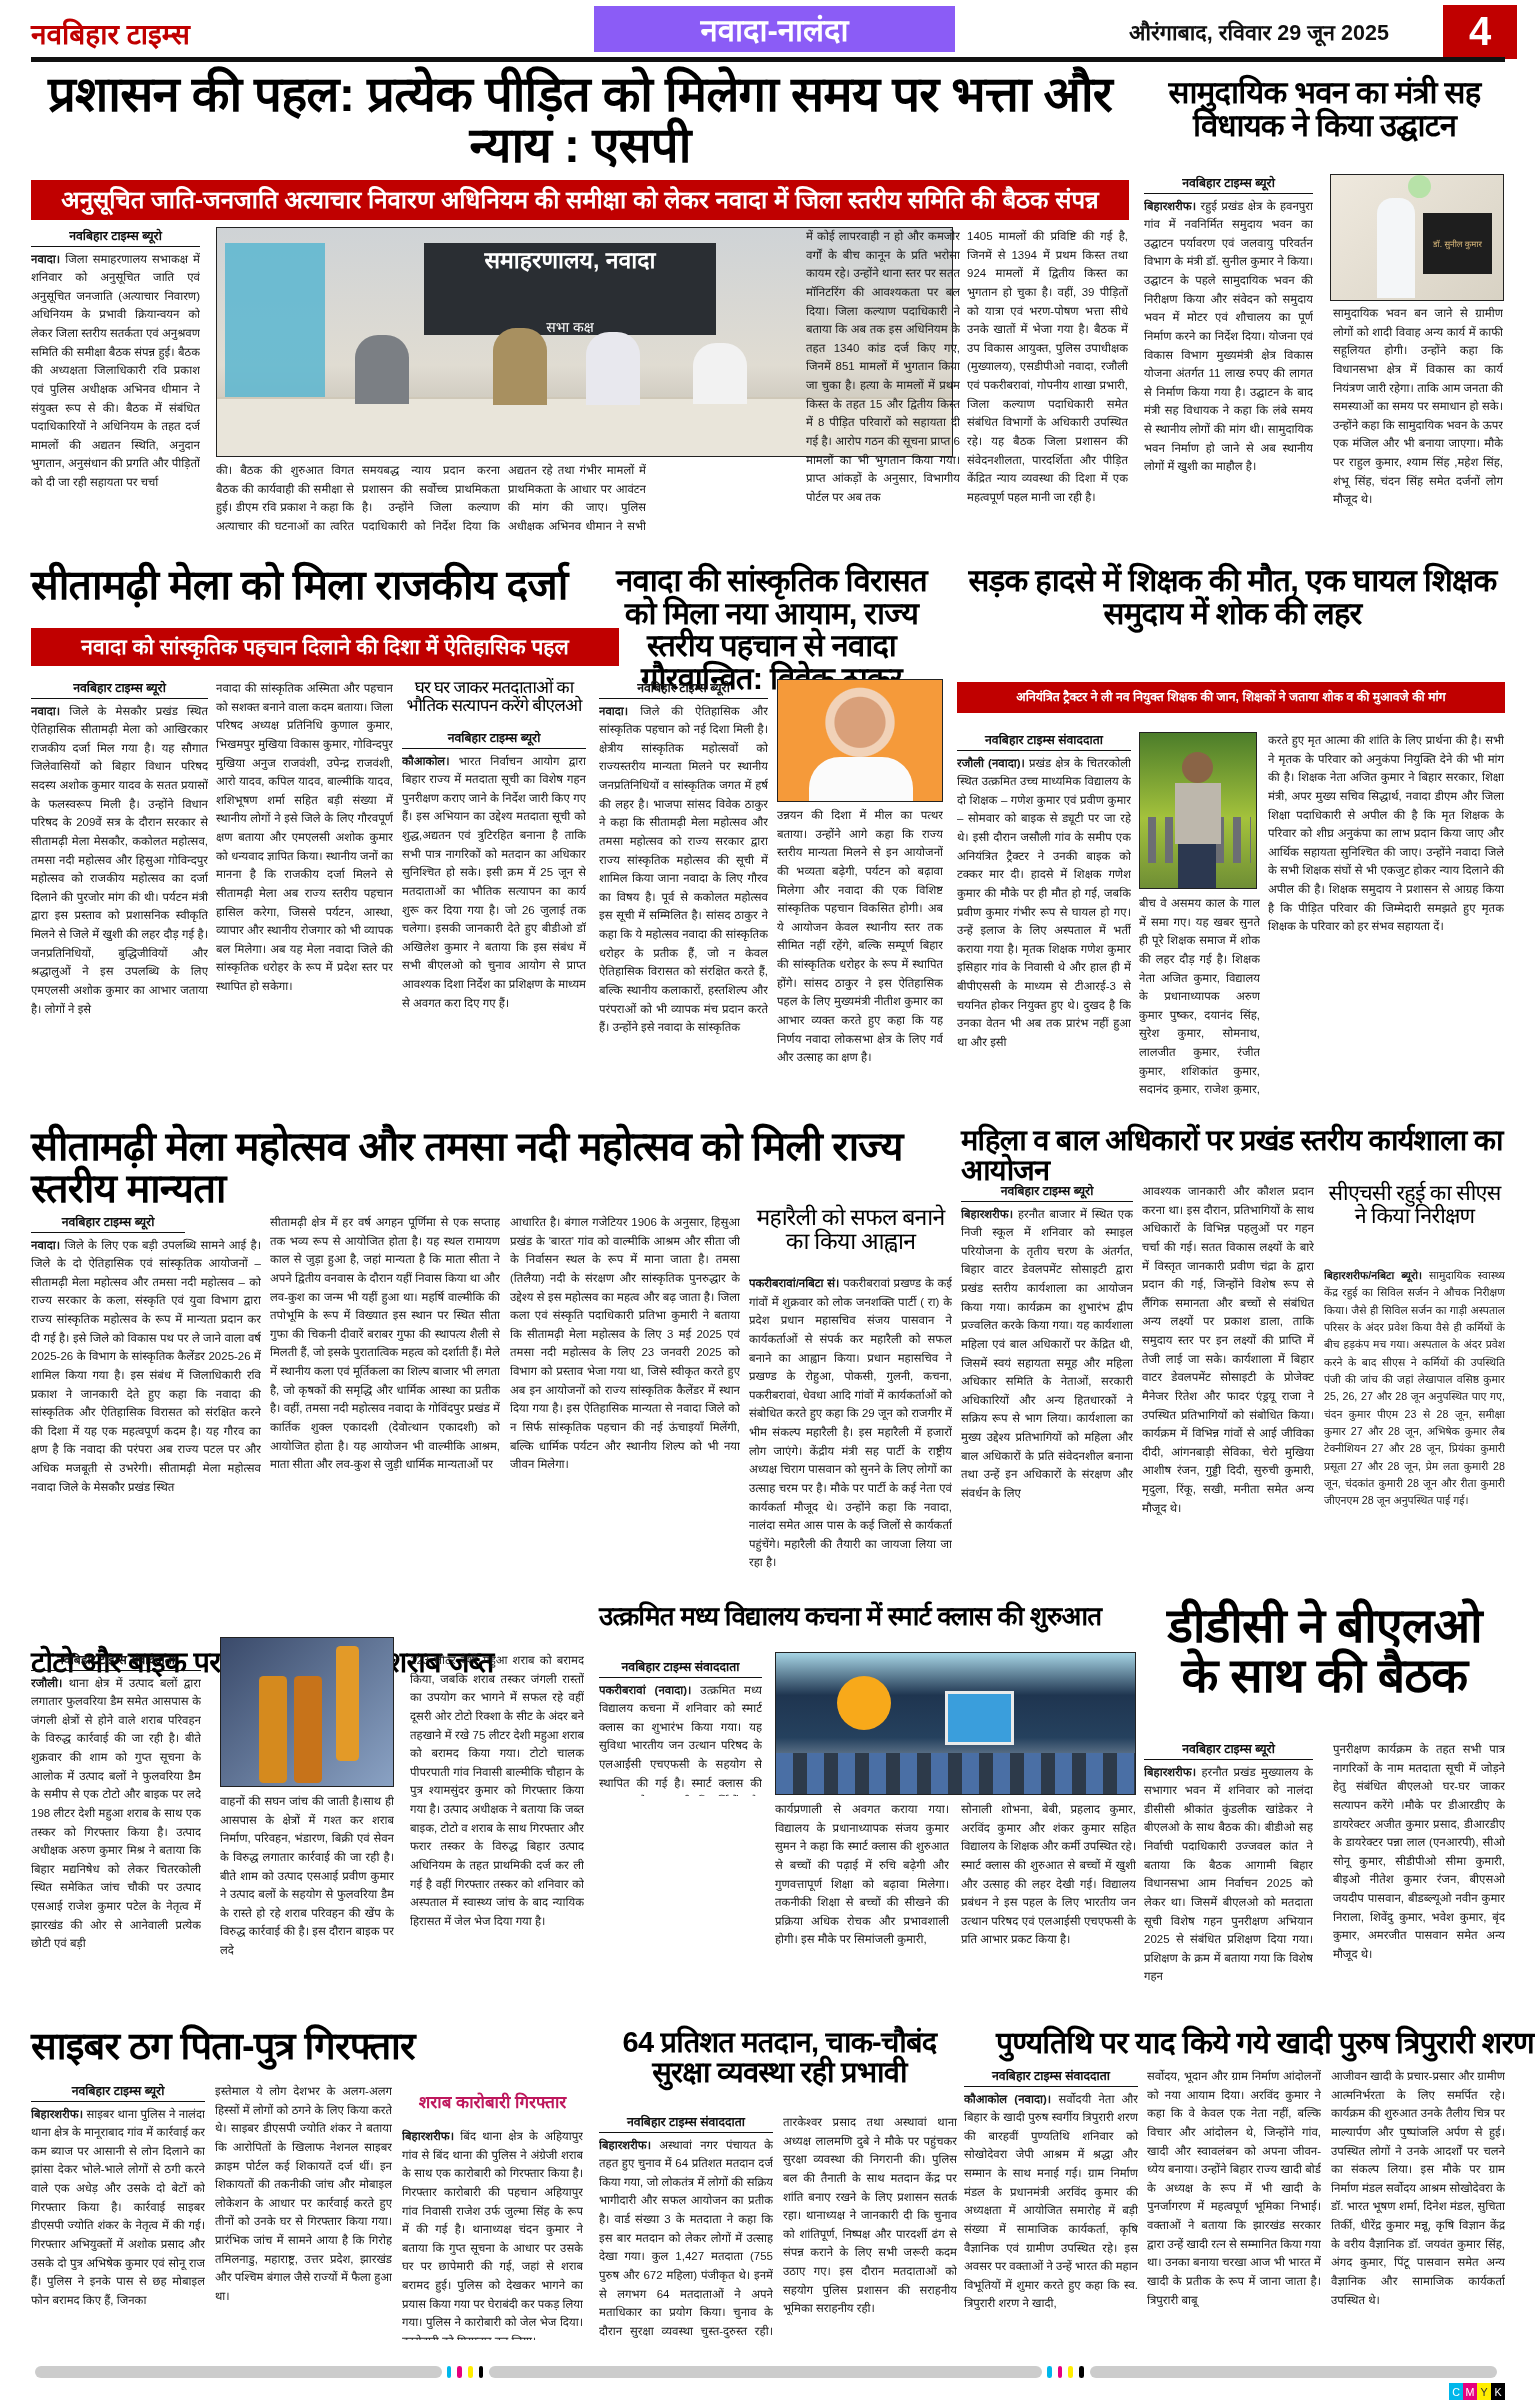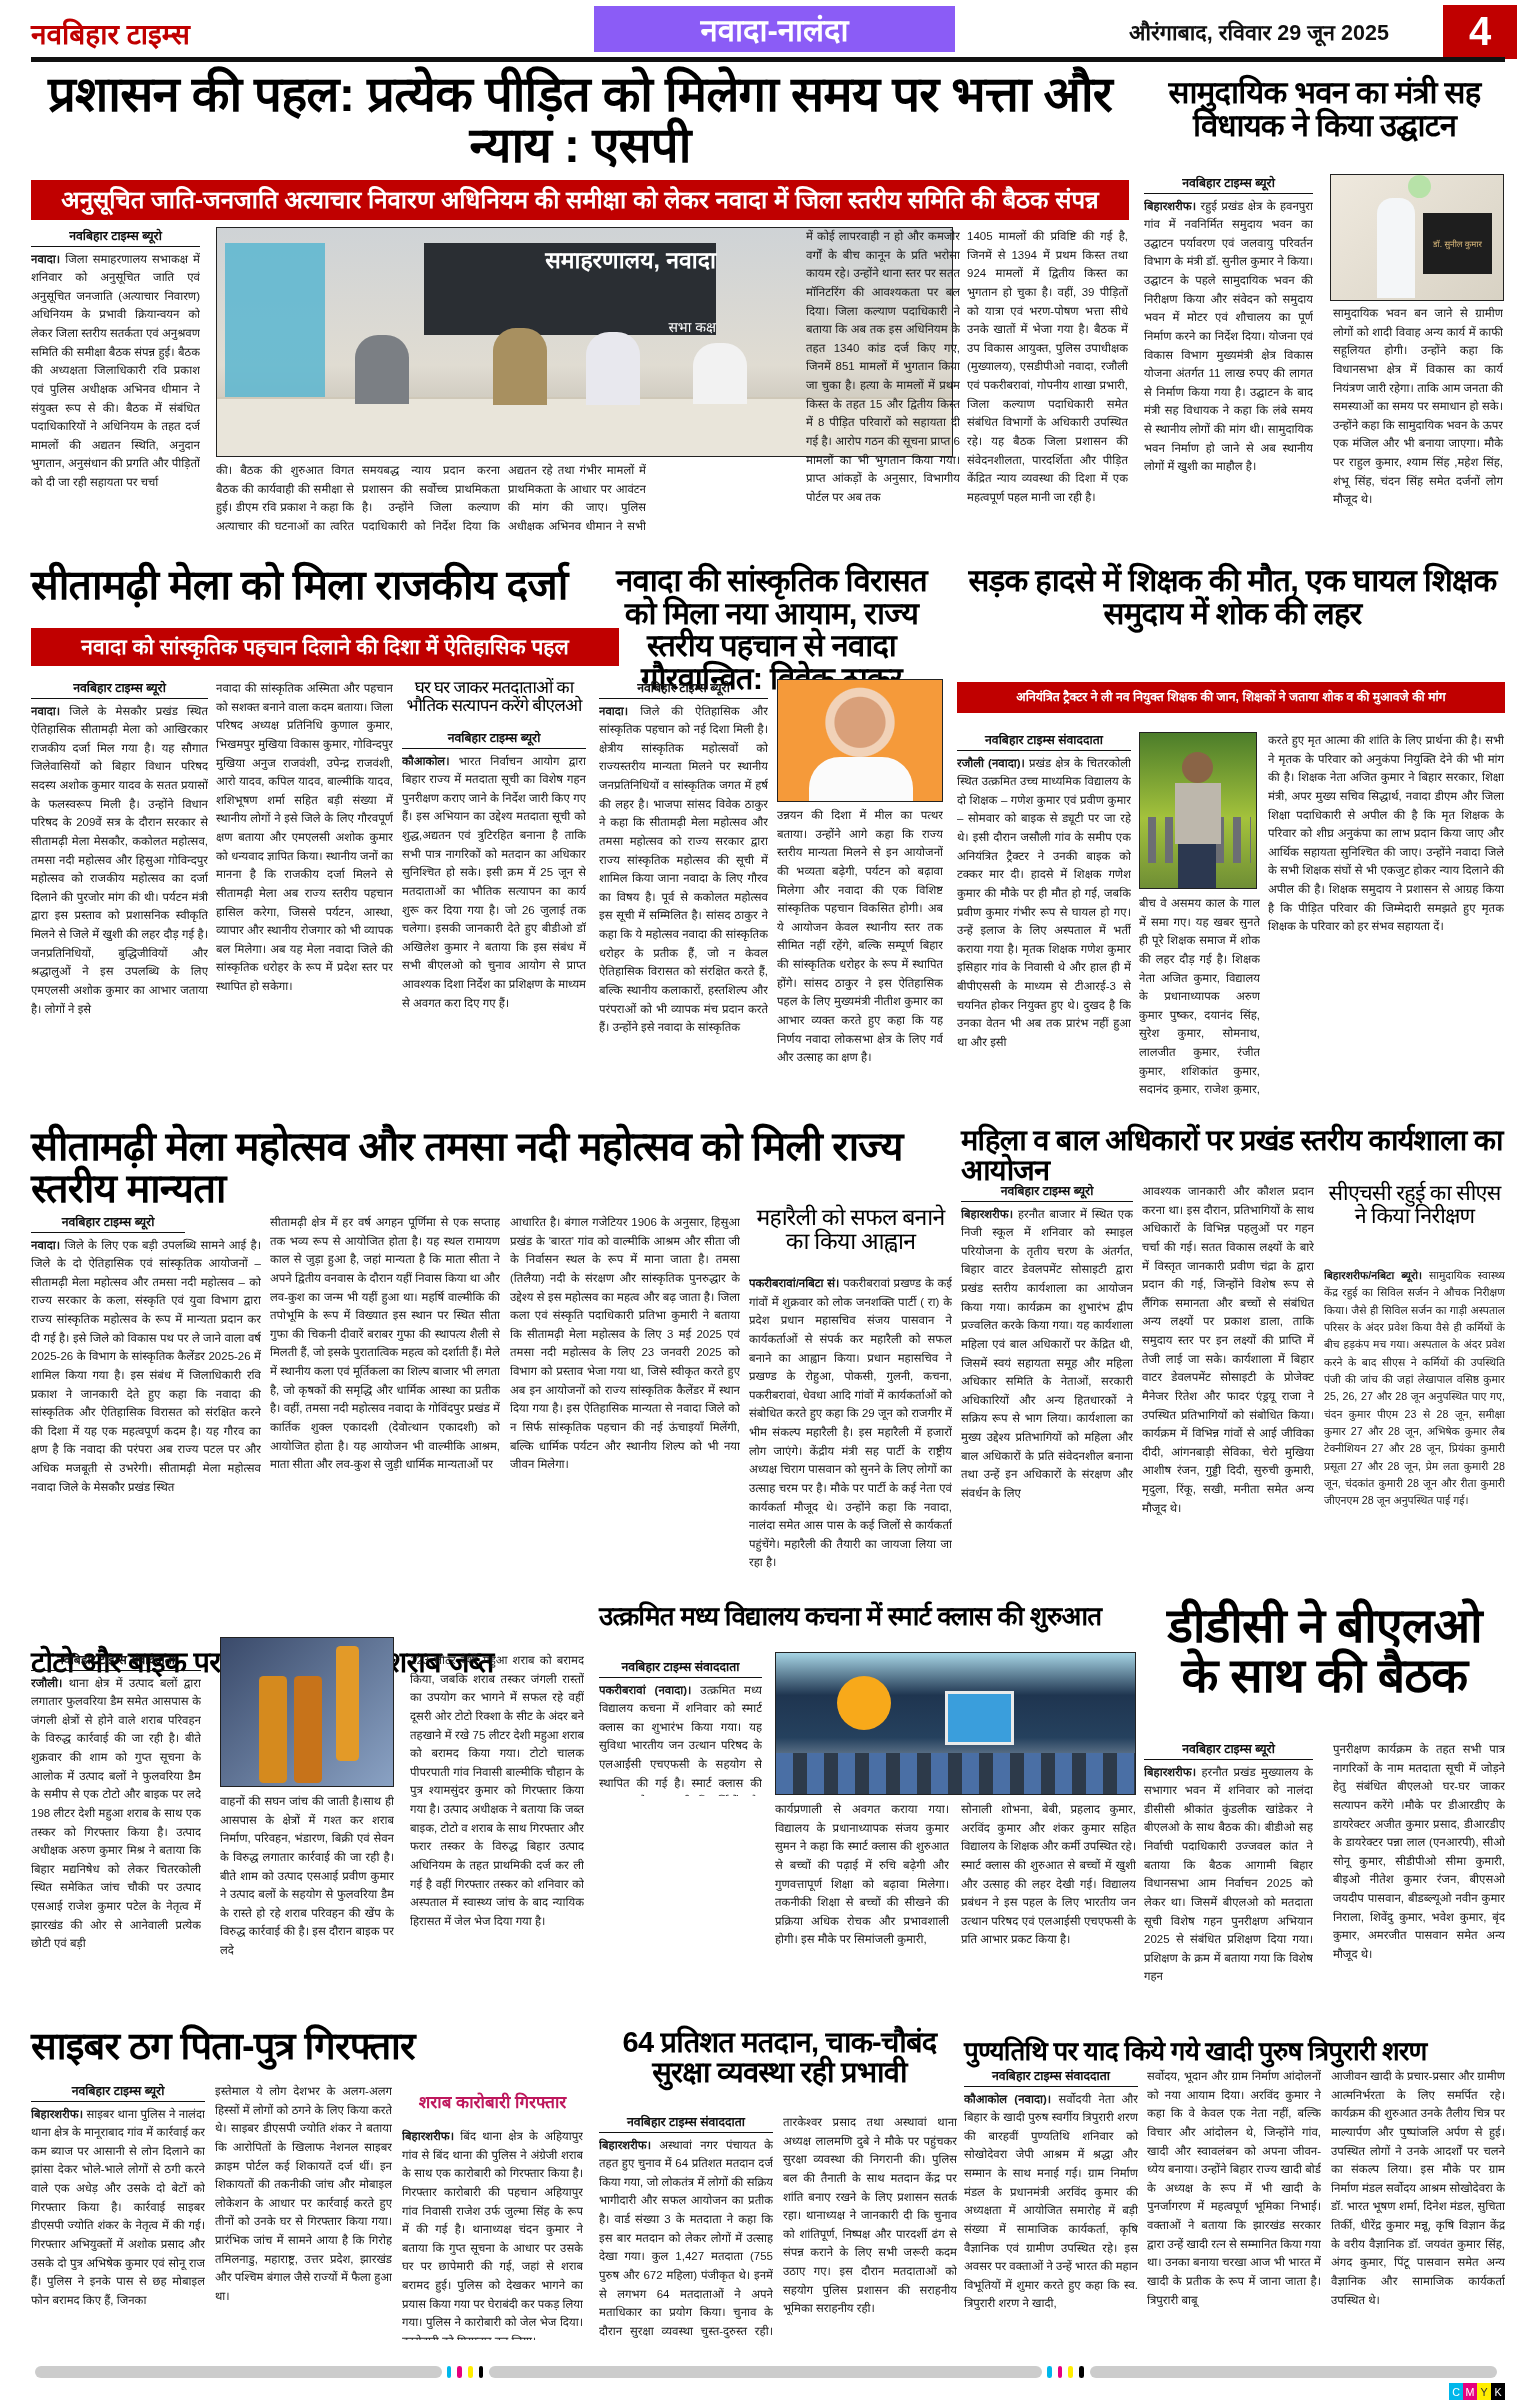--- a/index.html
+++ b/index.html
@@ -34,21 +34,21 @@
 
 <div class="abs headline" style="left:31px;top:69px;width:1098px;font-size:49px;text-align:center;">प्रशासन की पहल: प्रत्येक पीड़ित को मिलेगा समय पर भत्ता और न्याय : एसपी</div>
 <div class="abs redbar" style="left:31px;top:180px;width:1098px;height:40px;font-size:24px;">अनुसूचित जाति-जनजाति अत्याचार निवारण अधिनियम की समीक्षा को लेकर नवादा में जिला स्तरीय समिति की बैठक संपन्न</div>
 
 <div class="col" style="left:31px;top:227px;width:169px;height:307px;">
   <div class="byline">नवबिहार टाइम्स ब्यूरो</div>
   <div class="body"><b>नवादा।</b> <span>जिला समाहरणालय सभाकक्ष में शनिवार को अनुसूचित जाति एवं अनुसूचित जनजाति (अत्याचार निवारण) अधिनियम के प्रभावी क्रियान्वयन को लेकर जिला स्तरीय सतर्कता एवं अनुश्रवण समिति की समीक्षा बैठक संपन्न हुई। बैठक की अध्यक्षता जिलाधिकारी रवि प्रकाश एवं पुलिस अधीक्षक अभिनव धीमान ने संयुक्त रूप से की। बैठक में संबंधित पदाधिकारियों ने अधिनियम के तहत दर्ज मामलों की अद्यतन स्थिति, अनुदान भुगतान, अनुसंधान की प्रगति और पीड़ितों को दी जा रही सहायता पर चर्चा</span></div>
 </div>
 <div class="photo" style="left:216px;top:227px;width:737px;height:230px;background:linear-gradient(180deg,#cfd3d6 0%,#e0dcd2 60%,#b8b2a6 100%);">
   <div style="position:absolute;left:7.7px;top:15.4px;width:100px;height:192px;background:#5ab6d0;opacity:.85;"></div>
-  <div style="position:absolute;left:207px;top:15.4px;width:292px;height:92px;background:#2a2e33;color:#fff;display:flex;flex-direction:column;align-items:flex-end;justify-content:center;gap:42px;">
+  <div style="position:absolute;left:207px;top:15.4px;width:292px;height:92px;background:#2a2e33;color:#fff;display:flex;flex-direction:column;align-items:center;justify-content:center;gap:42px;">
     <div style="font-size:23px;font-weight:bold;">समाहरणालय, नवादा</div>
     <div style="font-size:14px;">सभा कक्ष</div>
   </div>
   <div style="position:absolute;left:0;top:169px;width:100%;height:61px;background:#e9e5da;border-top:2.3px solid #cfc8b8;"></div>
   <div style="position:absolute;left:138px;top:107px;width:54px;height:69px;background:#7b7f84;border-radius:23px 23px 0 0;"></div>
   <div style="position:absolute;left:276px;top:100px;width:54px;height:77px;background:#a89060;border-radius:23px 23px 0 0;"></div>
   <div style="position:absolute;left:369px;top:104px;width:54px;height:73px;background:#e8e8ee;border-radius:23px 23px 0 0;"></div>
   <div style="position:absolute;left:476px;top:115px;width:54px;height:61px;background:#f2f2f2;border-radius:23px 23px 0 0;"></div>
 </div>
 <div class="col body" style="left:216px;top:461px;width:138px;height:74px;">की। बैठक की शुरुआत विगत बैठक की कार्यवाही की समीक्षा से हुई। डीएम रवि प्रकाश ने कहा कि अत्याचार की घटनाओं का त्वरित निराकरण और पीड़ितों को</div>
@@ -180,21 +180,21 @@
   <div class="body"><b>बिहारशरीफ।</b> <span>बिंद थाना क्षेत्र के अहियापुर गांव से बिंद थाना की पुलिस ने अंग्रेजी शराब के साथ एक कारोबारी को गिरफ्तार किया है। गिरफ्तार कारोबारी की पहचान अहियापुर गांव निवासी राजेश उर्फ जुल्मा सिंह के रूप में की गई है। थानाध्यक्ष चंदन कुमार ने बताया कि गुप्त सूचना के आधार पर उसके घर पर छापेमारी की गई, जहां से शराब बरामद हुई। पुलिस को देखकर भागने का प्रयास किया गया पर घेराबंदी कर पकड़ लिया गया। पुलिस ने कारोबारी को जेल भेज दिया। कारोबारी को गिरफ्तार कर लिया।</span></div>
 </div>
 
 <div class="abs headline" style="left:599px;top:2027px;width:361px;font-size:29px;text-align:center;">64 प्रतिशत मतदान, चाक-चौबंद सुरक्षा व्यवस्था रही प्रभावी</div>
 <div class="col" style="left:599px;top:2113px;width:174px;height:227px;">
   <div class="byline">नवबिहार टाइम्स संवाददाता</div>
   <div class="body"><b>बिहारशरीफ।</b> <span>अस्थावां नगर पंचायत के तहत हुए चुनाव में 64 प्रतिशत मतदान दर्ज किया गया, जो लोकतंत्र में लोगों की सक्रिय भागीदारी और सफल आयोजन का प्रतीक है। वार्ड संख्या 3 के मतदाता ने कहा कि इस बार मतदान को लेकर लोगों में उत्साह देखा गया। कुल 1,427 मतदाता (755 पुरुष और 672 महिला) पंजीकृत थे। इनमें से लगभग 64 मतदाताओं ने अपने मताधिकार का प्रयोग किया। चुनाव के दौरान सुरक्षा व्यवस्था चुस्त-दुरुस्त रही। डीएसपी</span></div>
 </div>
 <div class="col body" style="left:783px;top:2113px;width:174px;height:227px;">तारकेश्वर प्रसाद तथा अस्थावां थाना अध्यक्ष लालमणि दुबे ने मौके पर पहुंचकर सुरक्षा व्यवस्था की निगरानी की। पुलिस बल की तैनाती के साथ मतदान केंद्र पर शांति बनाए रखने के लिए प्रशासन सतर्क रहा। थानाध्यक्ष ने जानकारी दी कि चुनाव को शांतिपूर्ण, निष्पक्ष और पारदर्शी ढंग से संपन्न कराने के लिए सभी जरूरी कदम उठाए गए। इस दौरान मतदाताओं को सहयोग पुलिस प्रशासन की सराहनीय भूमिका सराहनीय रही।</div>
 
-<div class="abs headline" style="left:964px;top:2027px;width:540px;font-size:26px;margin-top:11px;">पुण्यतिथि पर याद किये गये खादी पुरुष त्रिपुरारी शरण</div>
+<div class="abs headline" style="left:996px;top:2027px;width:540px;font-size:30px;">पुण्यतिथि पर याद किये गये खादी पुरुष त्रिपुरारी शरण</div>
 <div class="col" style="left:964px;top:2067px;width:174px;height:273px;">
   <div class="byline">नवबिहार टाइम्स संवाददाता</div>
   <div class="body"><b>कौआकोल (नवादा)।</b> <span>सर्वोदयी नेता और बिहार के खादी पुरुष स्वर्गीय त्रिपुरारी शरण की बारहवीं पुण्यतिथि शनिवार को सोखोदेवरा जेपी आश्रम में श्रद्धा और सम्मान के साथ मनाई गई। ग्राम निर्माण मंडल के प्रधानमंत्री अरविंद कुमार की अध्यक्षता में आयोजित समारोह में बड़ी संख्या में सामाजिक कार्यकर्ता, कृषि वैज्ञानिक एवं ग्रामीण उपस्थित रहे। इस अवसर पर वक्ताओं ने उन्हें भारत की महान विभूतियों में शुमार करते हुए कहा कि स्व. त्रिपुरारी शरण ने खादी,</span></div>
 </div>
 <div class="col body" style="left:1147px;top:2067px;width:174px;height:273px;">सर्वोदय, भूदान और ग्राम निर्माण आंदोलनों को नया आयाम दिया। अरविंद कुमार ने कहा कि वे केवल एक नेता नहीं, बल्कि विचार और आंदोलन थे, जिन्होंने गांव, खादी और स्वावलंबन को अपना जीवन-ध्येय बनाया। उन्होंने बिहार राज्य खादी बोर्ड के अध्यक्ष के रूप में भी खादी के पुनर्जागरण में महत्वपूर्ण भूमिका निभाई। वक्ताओं ने बताया कि झारखंड सरकार द्वारा उन्हें खादी रत्न से सम्मानित किया गया था। उनका बनाया चरखा आज भी भारत में खादी के प्रतीक के रूप में जाना जाता है। त्रिपुरारी बाबू</div>
 <div class="col body" style="left:1331px;top:2067px;width:174px;height:273px;">आजीवन खादी के प्रचार-प्रसार और ग्रामीण आत्मनिर्भरता के लिए समर्पित रहे। कार्यक्रम की शुरुआत उनके तैलीय चित्र पर माल्यार्पण और पुष्पांजलि अर्पण से हुई। उपस्थित लोगों ने उनके आदर्शों पर चलने का संकल्प लिया। इस मौके पर ग्राम निर्माण मंडल सर्वोदय आश्रम सोखोदेवरा के डॉ. भारत भूषण शर्मा, दिनेश मंडल, सुचिता तिर्की, धीरेंद्र कुमार मन्नू, कृषि विज्ञान केंद्र के वरीय वैज्ञानिक डॉ. जयवंत कुमार सिंह, अंगद कुमार, पिंटू पासवान समेत अन्य वैज्ञानिक और सामाजिक कार्यकर्ता उपस्थित थे।</div>
 
 <div class="abs" style="left:35px;top:2366px;width:1474px;display:flex;align-items:center;gap:4.6px;">
   <div class="footer-bar" style="width:407px;"></div>
   <span class="reg-dot" style="background:#00b7eb"></span>

